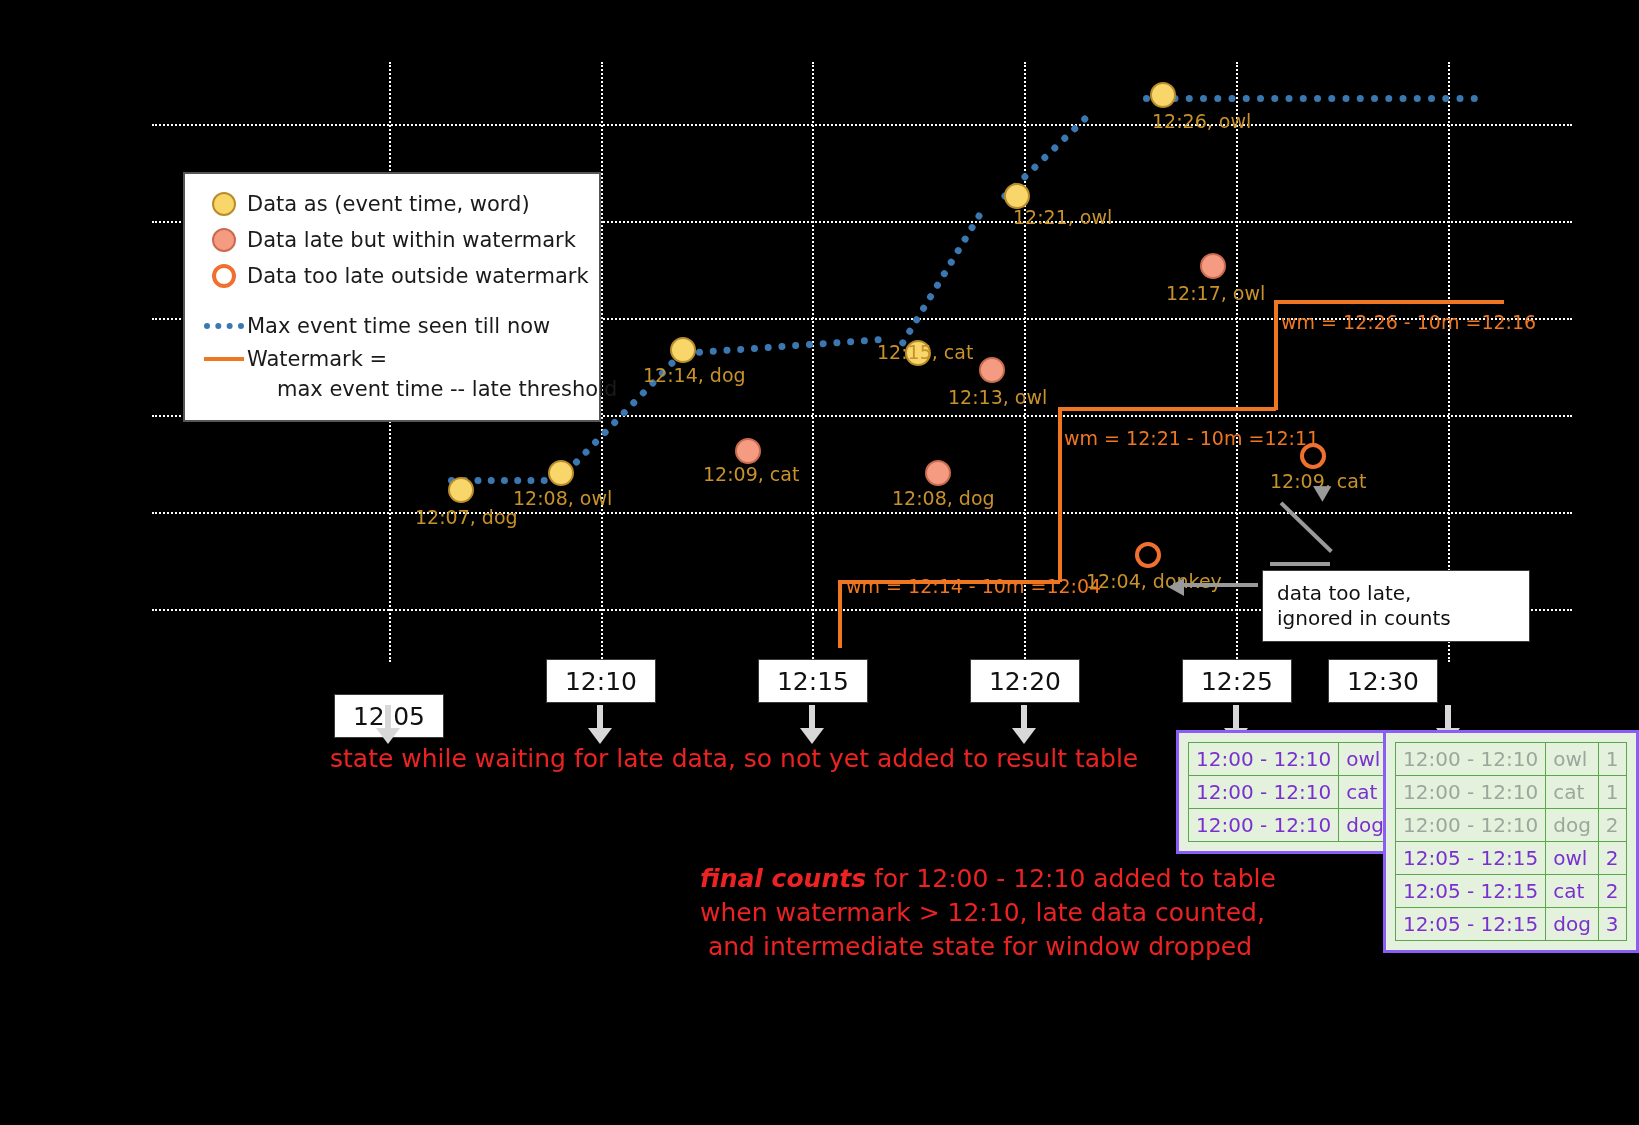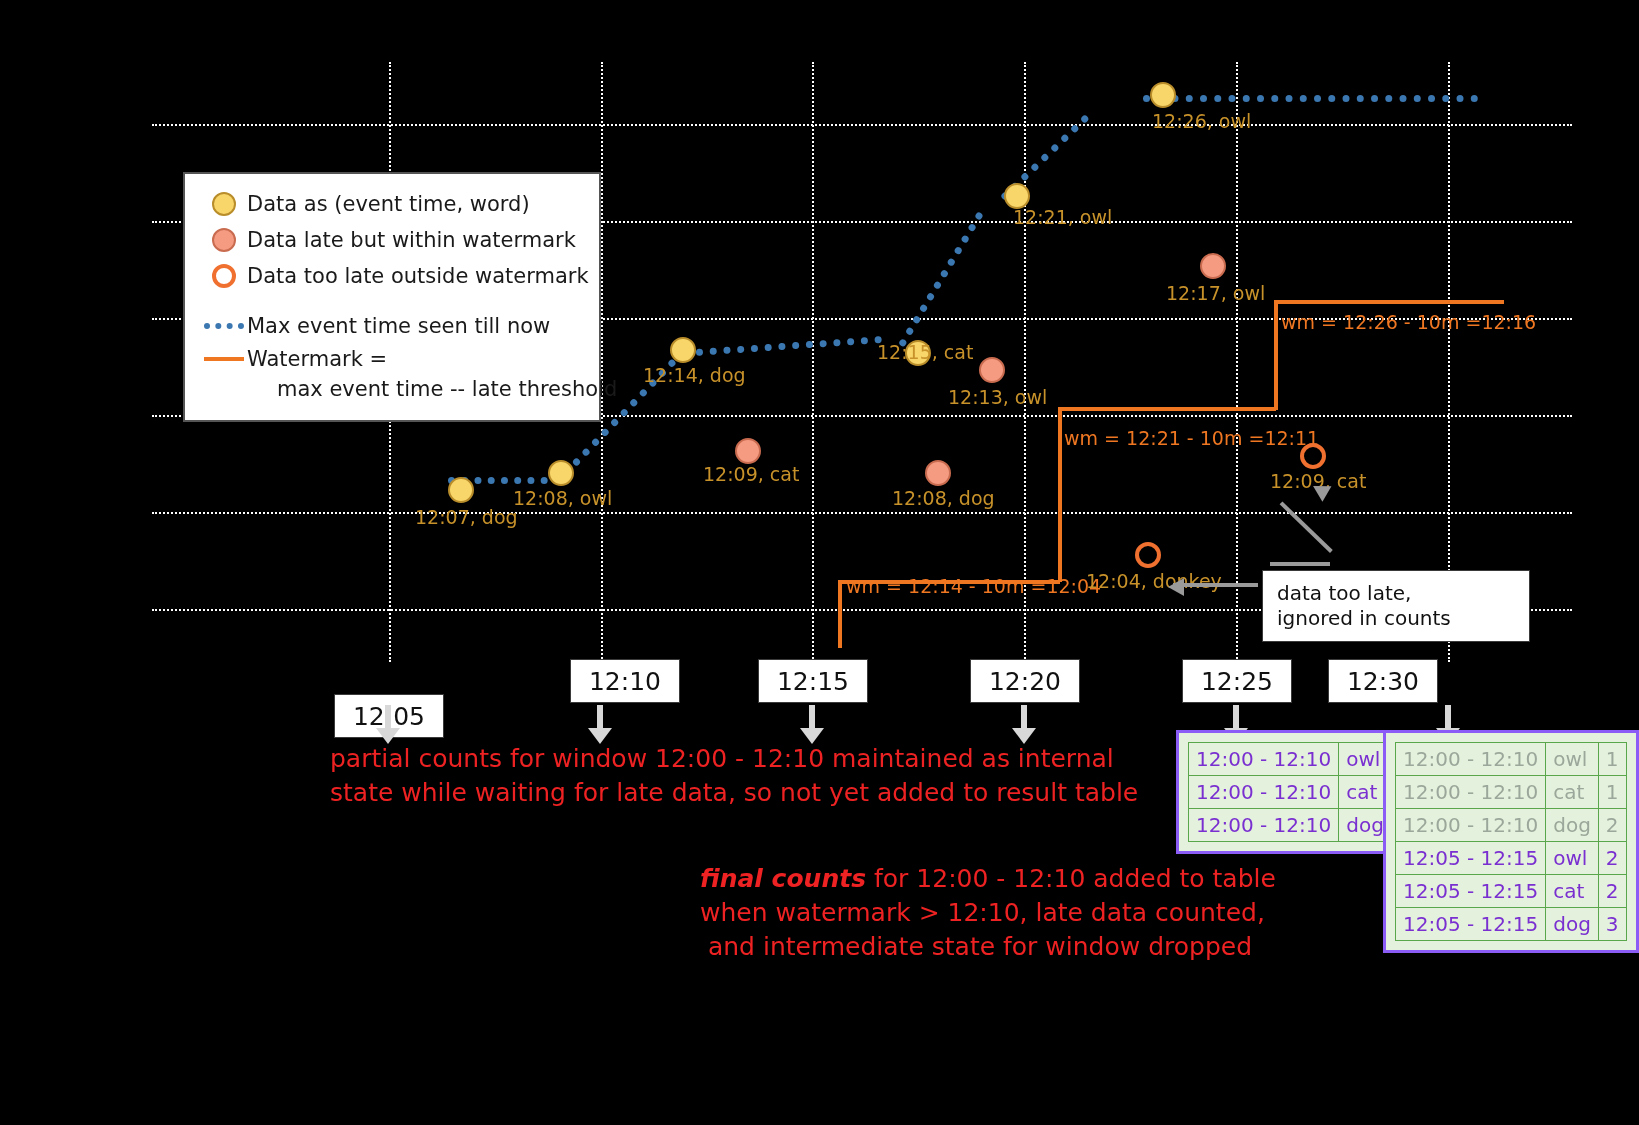--- a/index.html
+++ b/index.html
@@ -320,42 +320,41 @@
   <div class="gray-arrow-head" style="left:1312px; top:481px; transform: rotate(30deg);"></div>
   <div class="gray-arrow-line" style="left:1330px; top:553px; width:70px; transform: rotate(224deg);"></div>
 
   <div class="gray-arrow-line" style="left:1258px; top:587px; width:85px; transform: rotate(180deg);"></div>
   <div class="gray-arrow-head" style="left:1168px; top:578px;"></div>
 
   <div class="tbox" style="left:334px; top:694px;">12:05</div>
   <div class="arr-stem" style="left:385px; top:705px; height:25px;"></div>
   <div class="arr-head" style="left:376px; top:728px;"></div>
 
-  <div class="tbox" style="left:546px; top:659px;margin-left:24px;">12:10</div>
+  <div class="tbox" style="left:546px; top:659px;">12:10</div>
   <div class="arr-stem" style="left:597px; top:705px; height:25px;"></div>
   <div class="arr-head" style="left:588px; top:728px;"></div>
 
   <div class="tbox" style="left:758px; top:659px;">12:15</div>
   <div class="arr-stem" style="left:809px; top:705px; height:25px;"></div>
   <div class="arr-head" style="left:800px; top:728px;"></div>
 
   <div class="tbox" style="left:970px; top:659px;">12:20</div>
   <div class="arr-stem" style="left:1021px; top:705px; height:25px;"></div>
   <div class="arr-head" style="left:1012px; top:728px;"></div>
 
   <div class="tbox" style="left:1182px; top:659px;">12:25</div>
   <div class="arr-stem" style="left:1233px; top:705px; height:25px;"></div>
   <div class="arr-head" style="left:1224px; top:728px;"></div>
 
   <div class="tbox" style="left:1328px; top:659px;">12:30</div>
   <div class="arr-stem" style="left:1445px; top:705px; height:25px;"></div>
   <div class="arr-head" style="left:1436px; top:728px;"></div>
 
   <div class="red-note" style="left:330px; top:742px; width:760px;">
-    <div>partial counts for window 12:00 - 12:10 maintained as internal</div>
     <div>state while waiting for late data, so not yet added  to result table</div>
   </div>
 
   <div class="red-note" style="left:700px; top:862px; width:560px;">
     <div>
       <span class="ital">final counts</span><span> for 12:00 - 12:10 added to table</span>
     </div>
     <div>when watermark &gt; 12:10, late data counted,</div>
     <div>and intermediate state for window dropped</div>
   </div>

